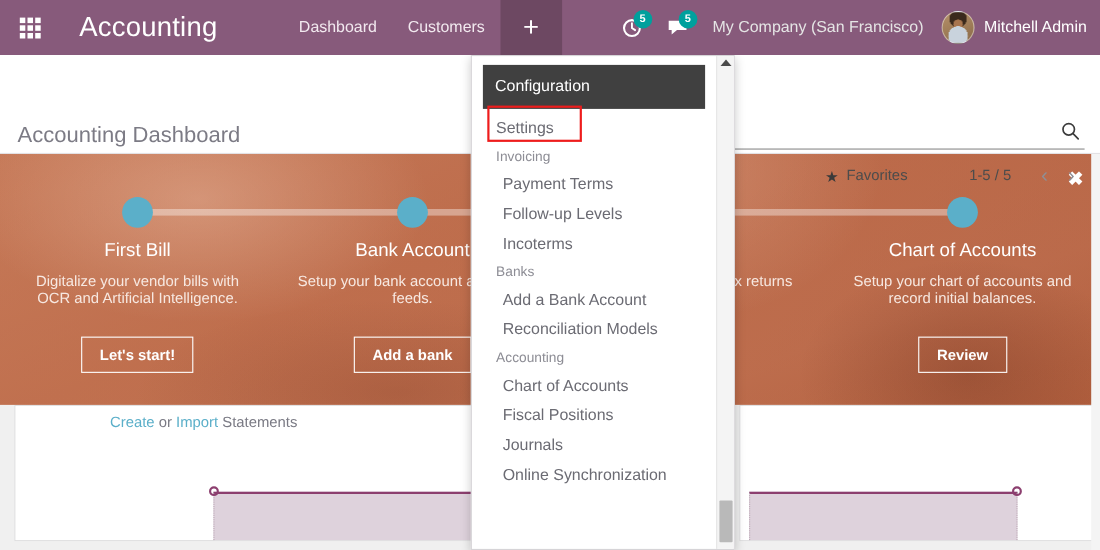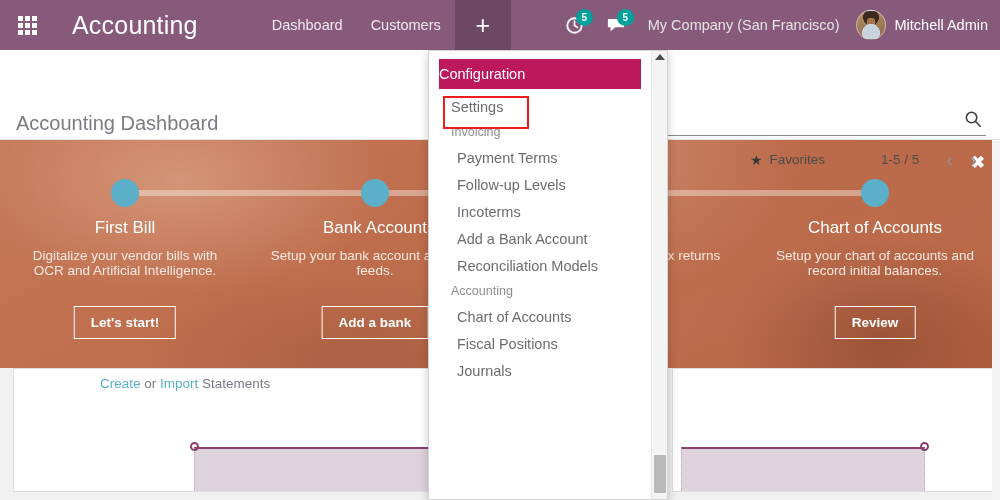--- a/index.html
+++ b/index.html
@@ -157,22 +157,22 @@
   .card.right .graph .node { right:176px; }
 
   
   .dropdown {
     position:absolute; top:50px; left:428px; width:240px; height:450px;
     background:#ffffff; border:1px solid #d6d4d7;
     box-shadow:0 3px 9px rgba(0,0,0,.22); z-index:25; overflow:hidden;
   }
   .dd-inner { position:absolute; inset:0; padding-right:16px; }
   .dd-header {
-    height:30px; margin:8px 10px 4px 10px; background:#be185d;
-    display:flex; align-items:center; padding-left:0;
+    height:40px; margin:8px 10px 4px 10px; background:#404040;
+    display:flex; align-items:center; padding-left:11px;
     color:#ffffff; font-size:14.5px; cursor:pointer;
   }
   .dd-item {
     height:27px; display:flex; align-items:center;
     padding-left:22px; color:#6b6b73; font-size:14.5px; cursor:pointer;
   }
   .dd-item.sub { padding-left:28px;text-align:center; }
   .dd-section {
     height:24px; display:flex; align-items:center;
     padding-left:22px; color:#8d8d95; font-size:12.5px; cursor:default;
@@ -332,26 +332,28 @@
   <div class="dropdown">
     <div class="dd-inner">
 
       <div class="dd-header">Configuration</div>
 
       <div class="dd-item">Settings</div>
       <div class="dd-section">Invoicing</div>
       <div class="dd-item sub">Payment Terms</div>
       <div class="dd-item sub">Follow-up Levels</div>
       <div class="dd-item sub">Incoterms</div>
+      <div class="dd-section">Banks</div>
       <div class="dd-item sub">Add a Bank Account</div>
       <div class="dd-item sub">Reconciliation Models</div>
       <div class="dd-section">Accounting</div>
       <div class="dd-item sub">Chart of Accounts</div>
       <div class="dd-item sub">Fiscal Positions</div>
       <div class="dd-item sub">Journals</div>
+      <div class="dd-item sub">Online Synchronization</div>
     </div>
 
     <div class="dd-highlight"></div>
 
     <div class="dd-scroll">
       <span class="dd-scroll-up"></span>
       <span class="dd-scroll-thumb"></span>
     </div>
   </div>
 

